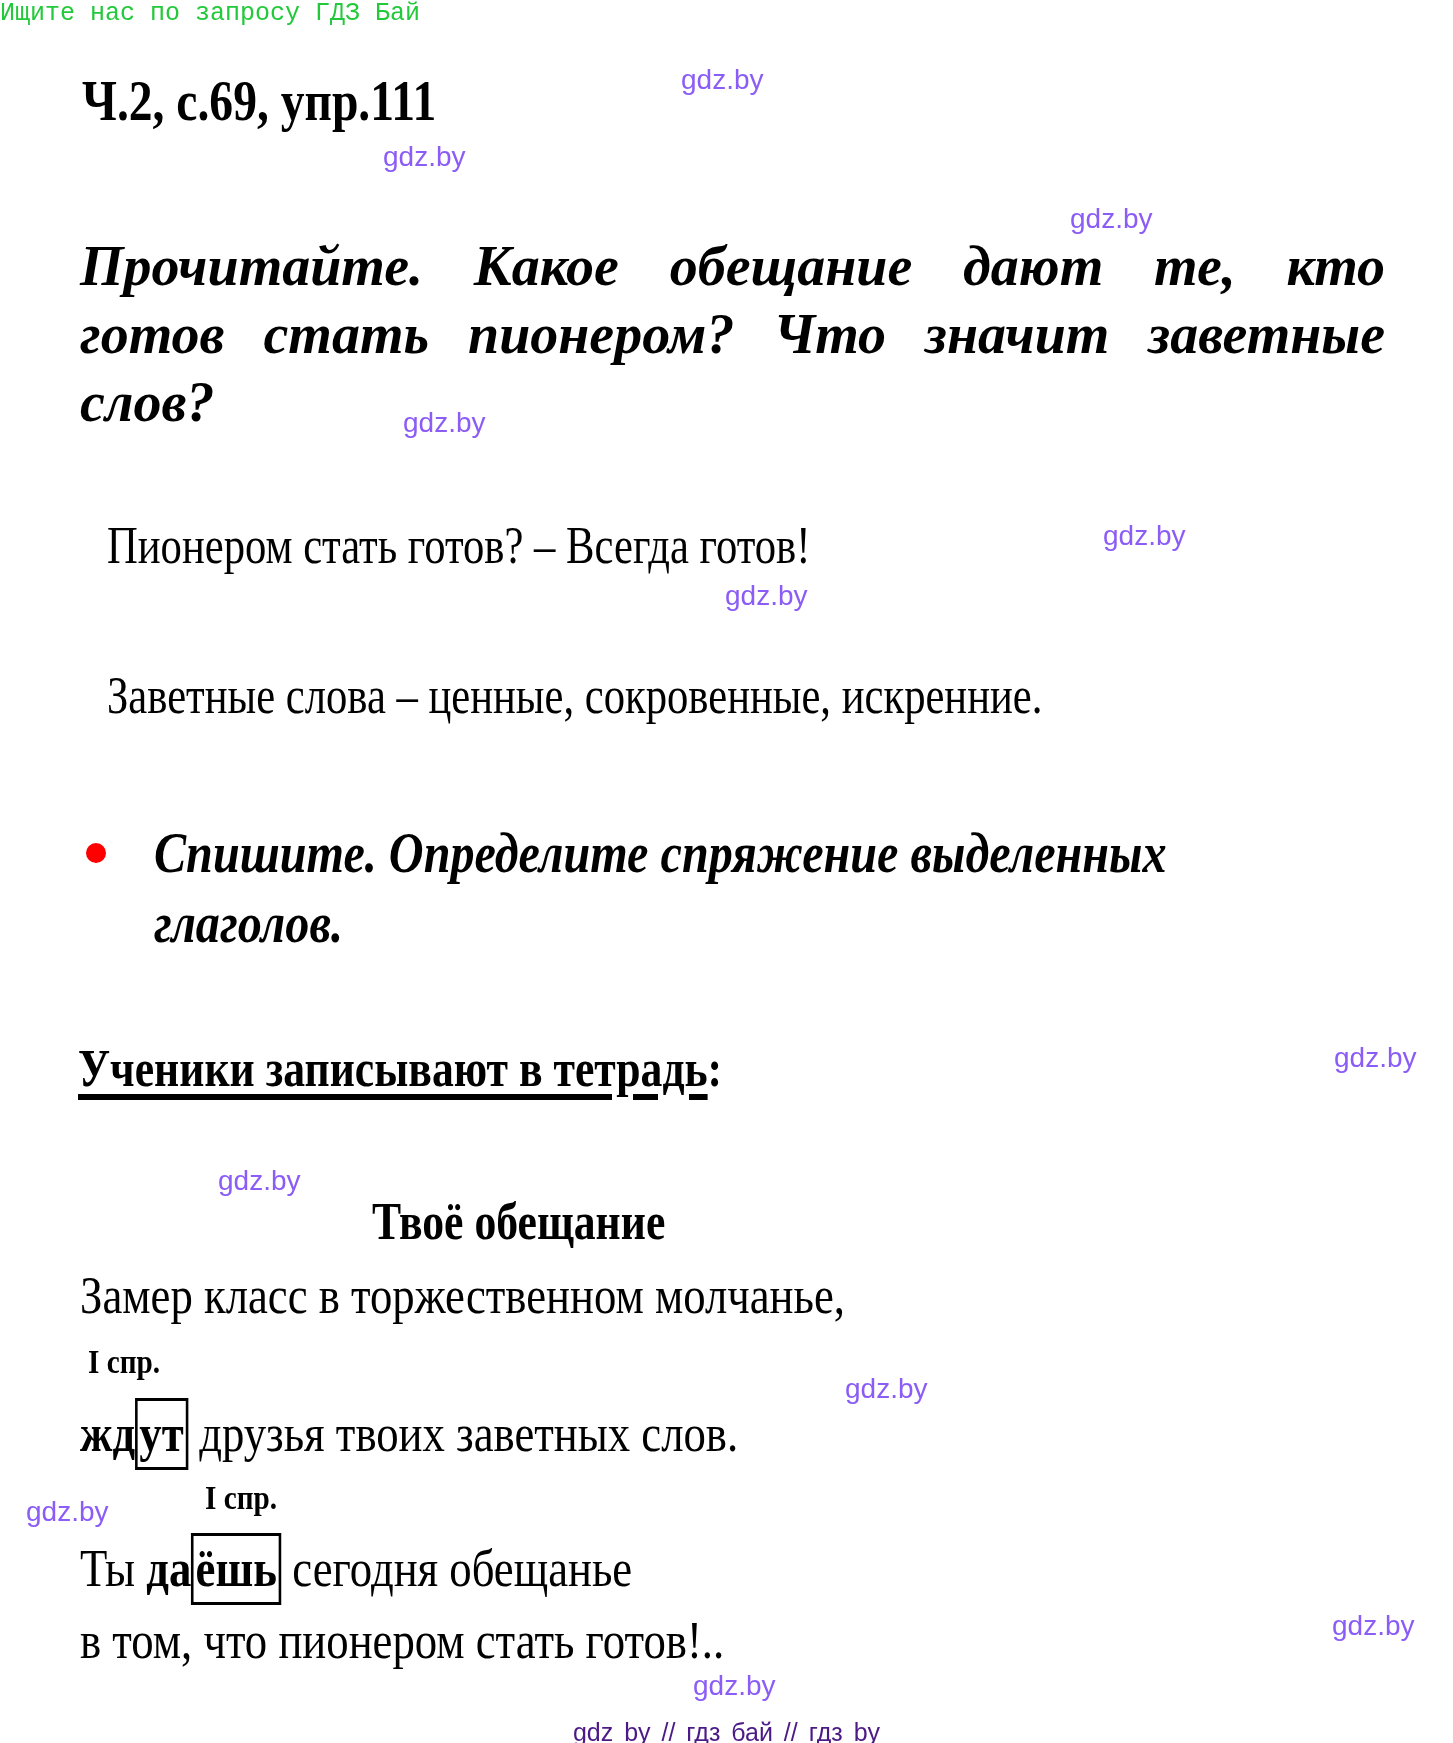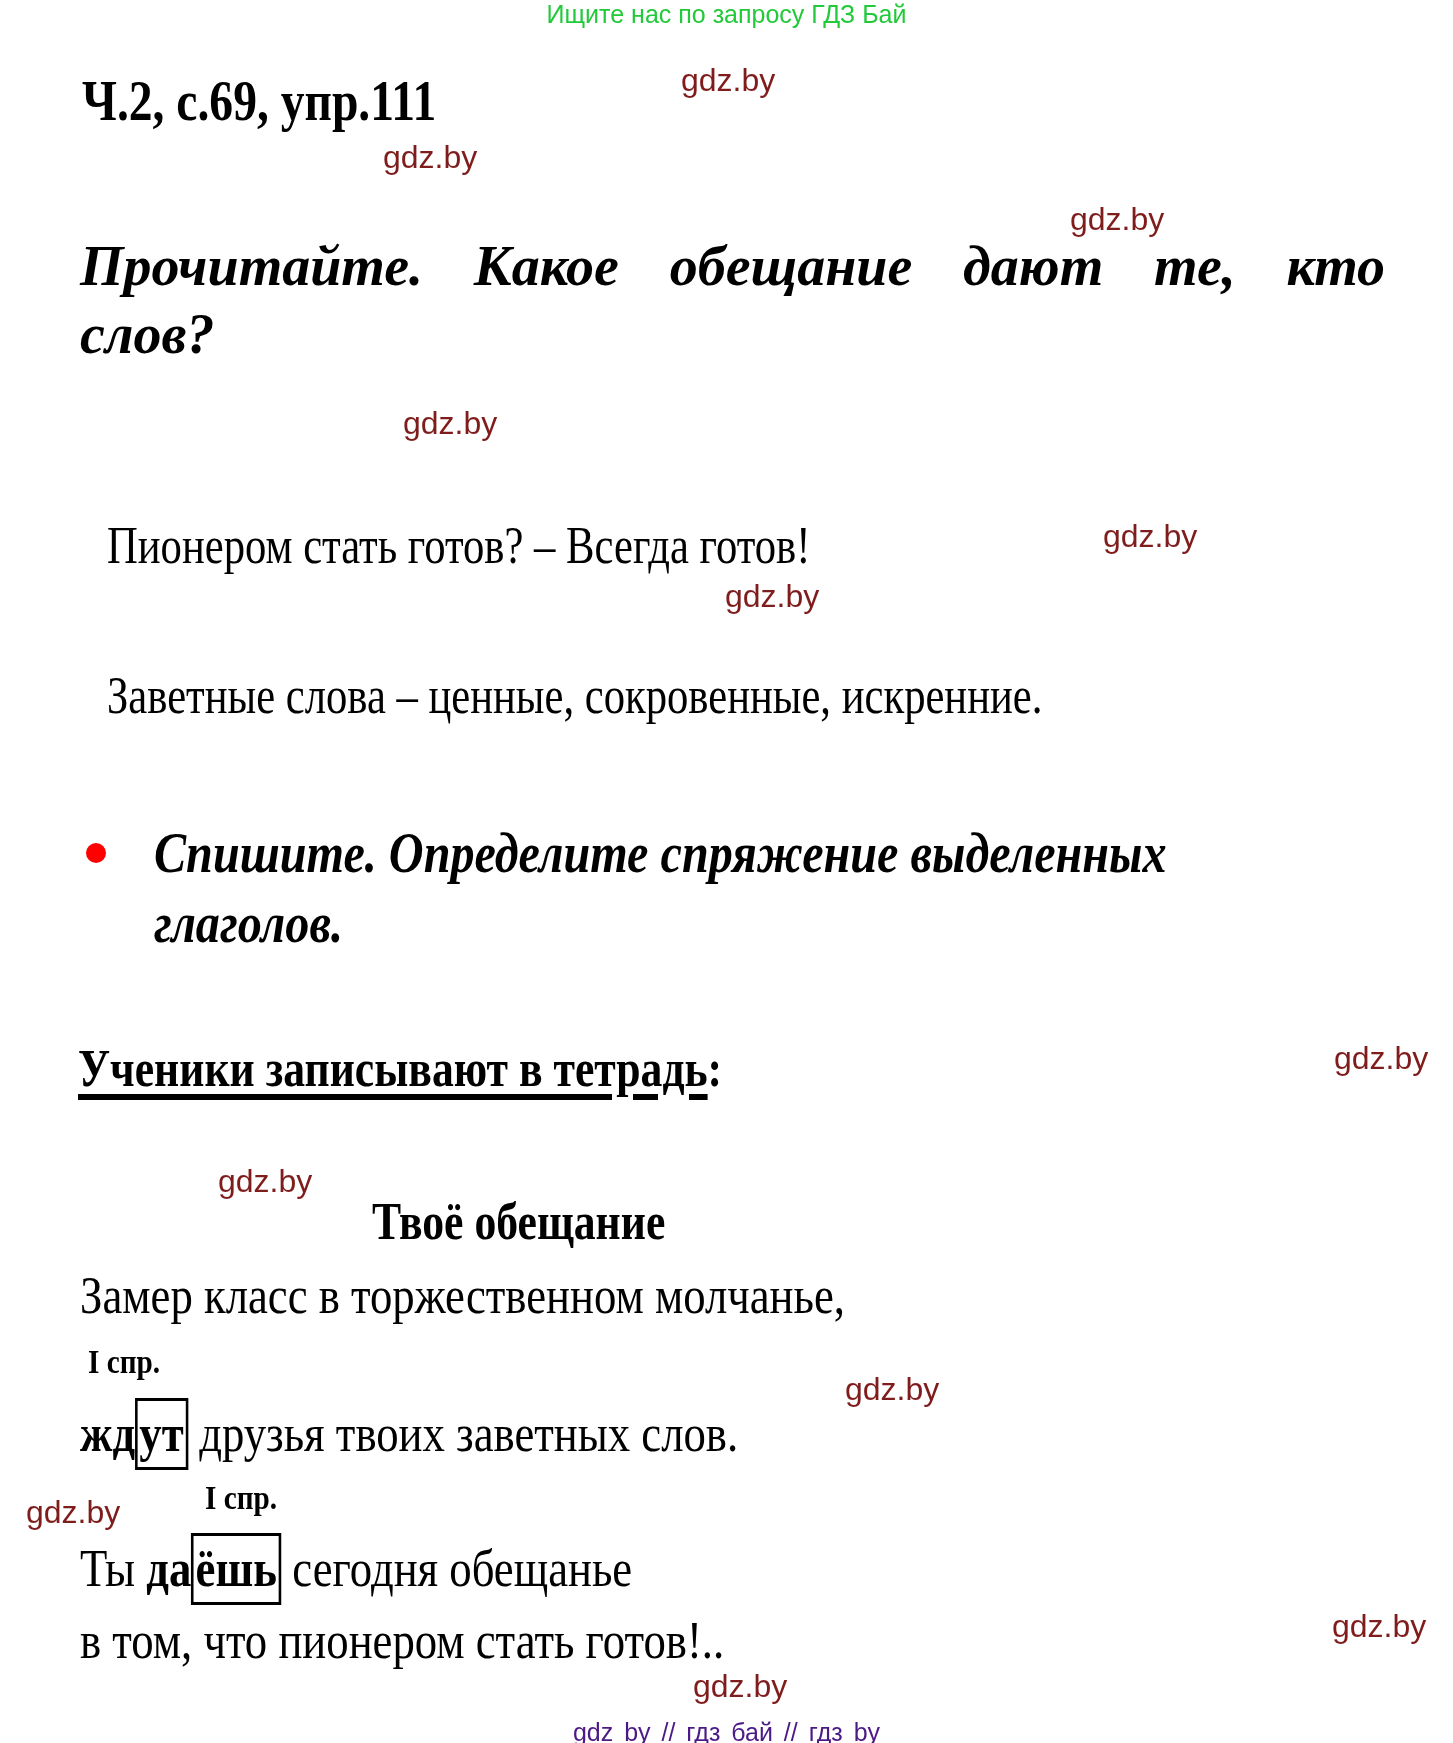--- a/index.html
+++ b/index.html
@@ -1,19 +1,19 @@
 <!DOCTYPE html>
 <html><head>
 <meta charset="utf-8">
 <style>
   html, body { margin: 0; padding: 0; background: #ffffff; }
   body { width: 1453px; height: 1743px; position: relative; overflow: hidden; font-family: "Liberation Serif", serif; color: #000; }
   .abs { position: absolute; white-space: nowrap; }
-  .banner { left: 0; width: 1453px; top: 0; text-align: center; font-family: Liberation Sans, sans-serif; font-size: 25px; color: #22c93a; line-height: 28px; }
-  .wm { font-family: "Liberation Sans", sans-serif; font-size: 32px; color: #7f1d1d; line-height: 32px; }
+  .banner { left: 0; width: 1453px; top: 0; font-family: Liberation Mono, monospace; font-size: 25px; color: #22c93a; line-height: 28px; }
+  .wm { font-family: "Liberation Sans", sans-serif; font-size: 28px; color: #8b5cf6; line-height: 32px; }
   .title { left: 82px; top: 66px; font-size: 58px; font-weight: bold; line-height: 70px; transform: scaleX(0.82); transform-origin: left top; }
   .question { left: 80px; top: 232px; width: 1305px; font-size: 56px; font-style: italic; font-weight: bold; line-height: 68px; text-align: justify; text-align-last: left; white-space: normal; transform: scaleX(1); }
   .qline { display: block; text-align: justify; text-align-last: justify; }
   .qline.last { text-align-last: left; }
   .answer { font-size: 52px; line-height: 62px; transform: scaleX(0.82); transform-origin: left top; }
   .bullet-dot { left: 86px; top: 843px; width: 20px; height: 20px; border-radius: 50%; background: #ff0000; }
   .task { left: 154px; top: 818px; font-size: 56px; font-style: italic; font-weight: bold; line-height: 70px; transform: scaleX(0.86); transform-origin: left top; }
   .notebook { left: 78px; top: 1036px; font-size: 52px; font-weight: bold; line-height: 66px; transform: scaleX(0.84); transform-origin: left top; }
   .notebook .u { text-decoration: underline; text-decoration-thickness: 6px; text-underline-offset: 8px; }
   .poem-title { left: 372px; top: 1190px; font-size: 52px; font-weight: bold; line-height: 64px; transform: scaleX(0.84); transform-origin: left top; }
@@ -25,20 +25,21 @@
 </style>
 </head>
 <body>
 
 <div class="abs banner">Ищите нас по запросу ГДЗ Бай</div>
 
 <div class="abs title">Ч.2, с.69, упр.111</div>
 
 <div class="abs question">
   <span class="qline">Прочитайте. Какое обещание дают те, кто</span>
+  <span class="qline">готов стать пионером? Что значит заветные</span>
   <span class="qline last">слов?</span>
 </div>
 
 <div class="abs answer" style="left:107px; top:515px;">Пионером стать готов? – Всегда готов!</div>
 <div class="abs answer" style="left:107px; top:665px;">Заветные слова – ценные, сокровенные, искренние.</div>
 
 <div class="abs bullet-dot"></div>
 <div class="abs task">
   <div>Спишите. Определите спряжение выделенных</div>
   <div>глаголов.</div>

